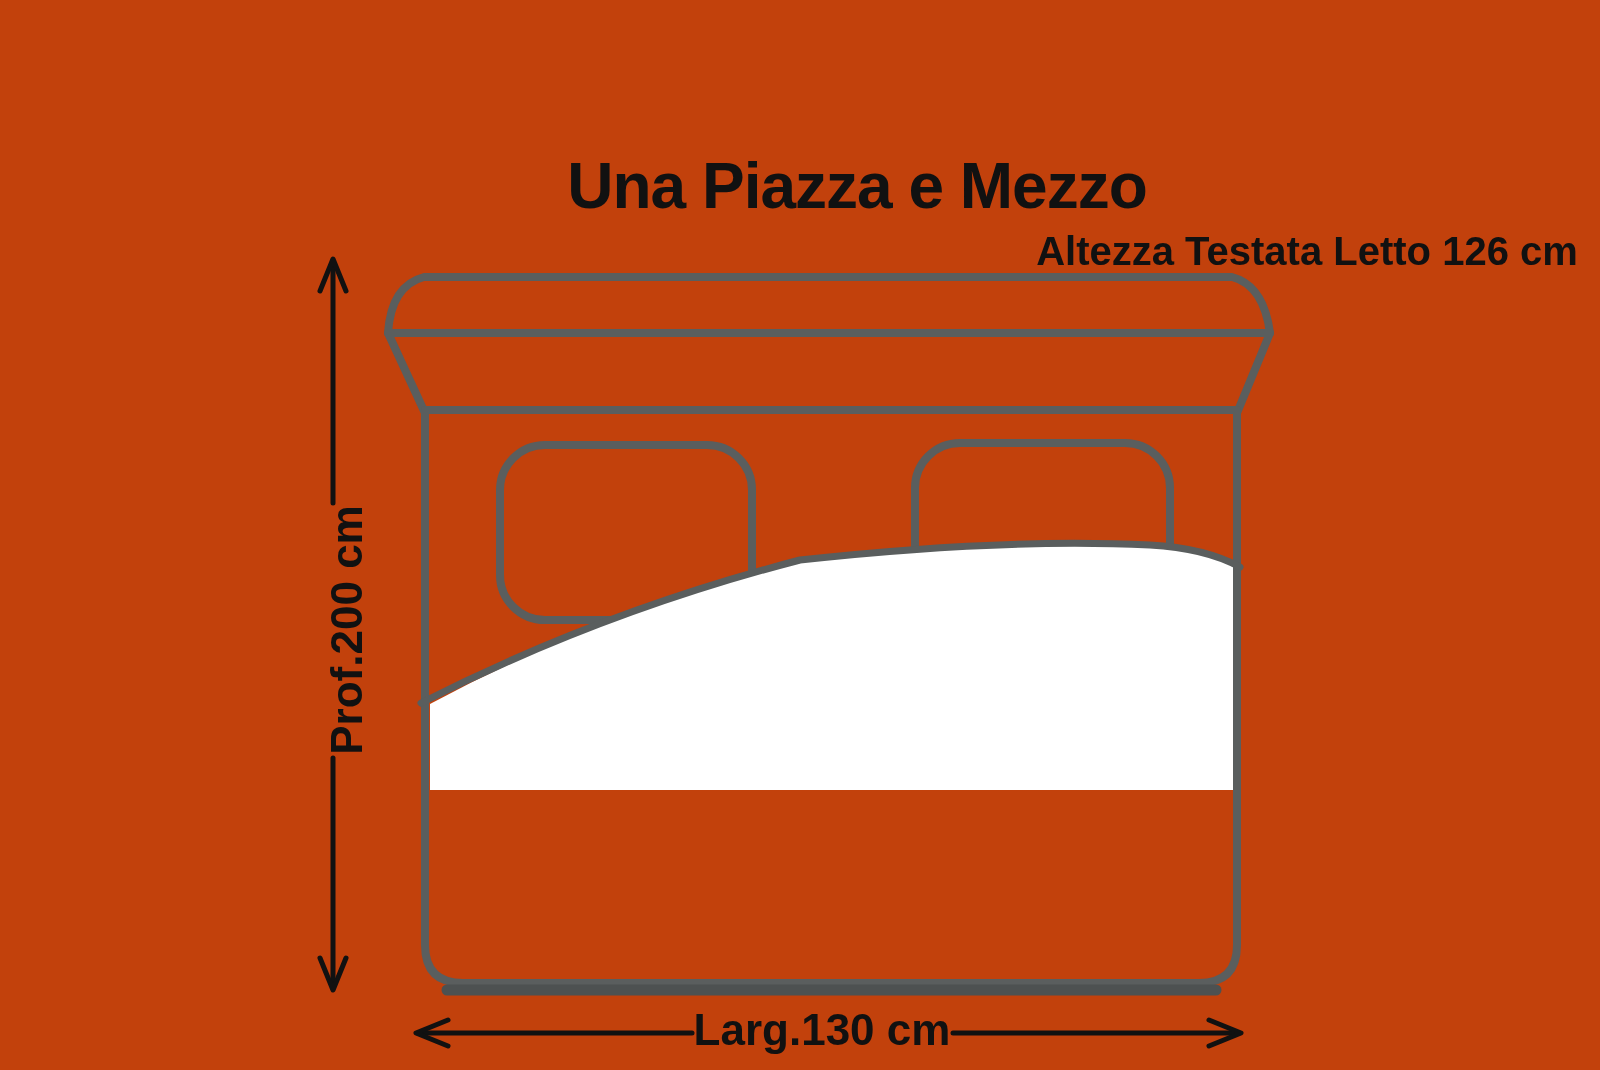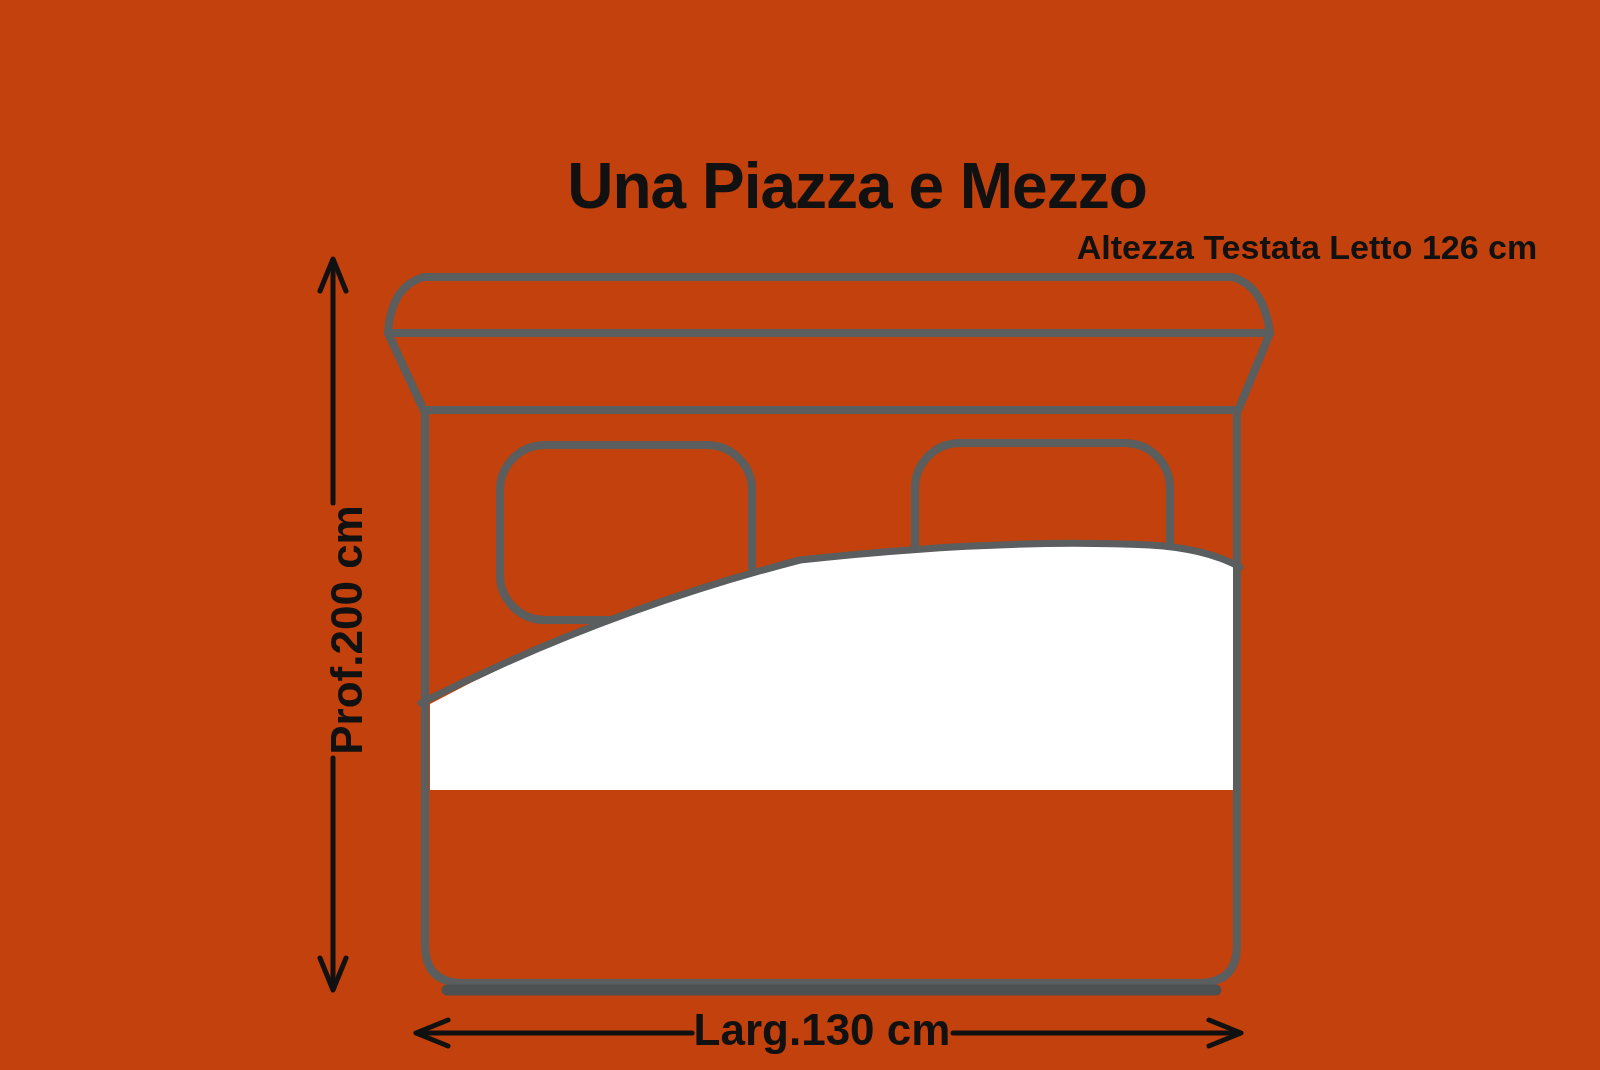--- a/index.html
+++ b/index.html
@@ -26,21 +26,21 @@
     left: 857px;
     top: 150px;
     transform: translateX(-50%);
     font-size: 64px;
     letter-spacing: -1px;
   }
   .subtitle {
     left: 1307px;
     top: 228px;
     transform: translateX(-50%);
-    font-size: 34px;
+    font-size: 40px;
   }
   .depth-label {
     left: 347px;
     top: 630px;
     transform: translate(-50%, -50%) rotate(-90deg);
     font-size: 44px;
   }
   .width-label {
     left: 814px;
     top: 1030px;

